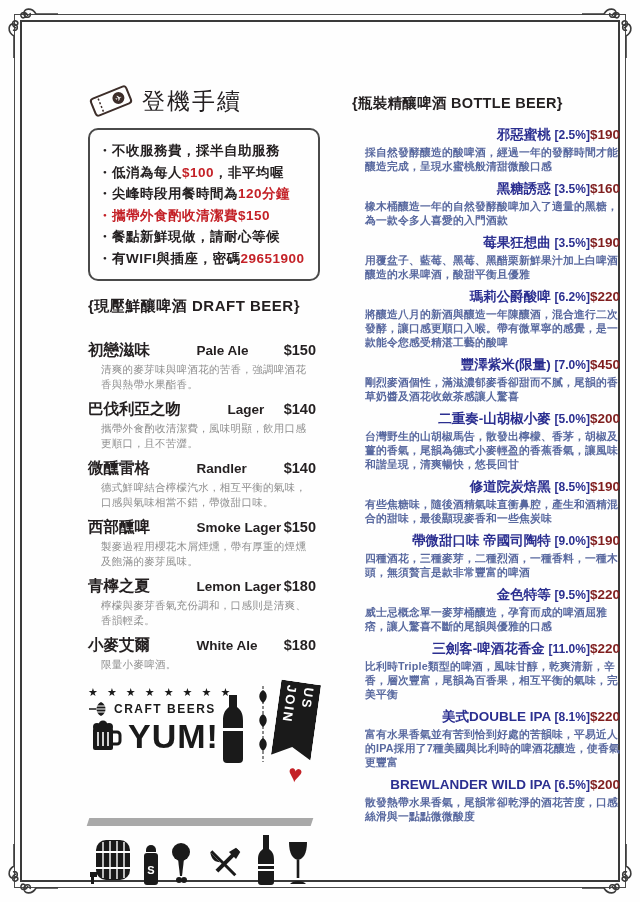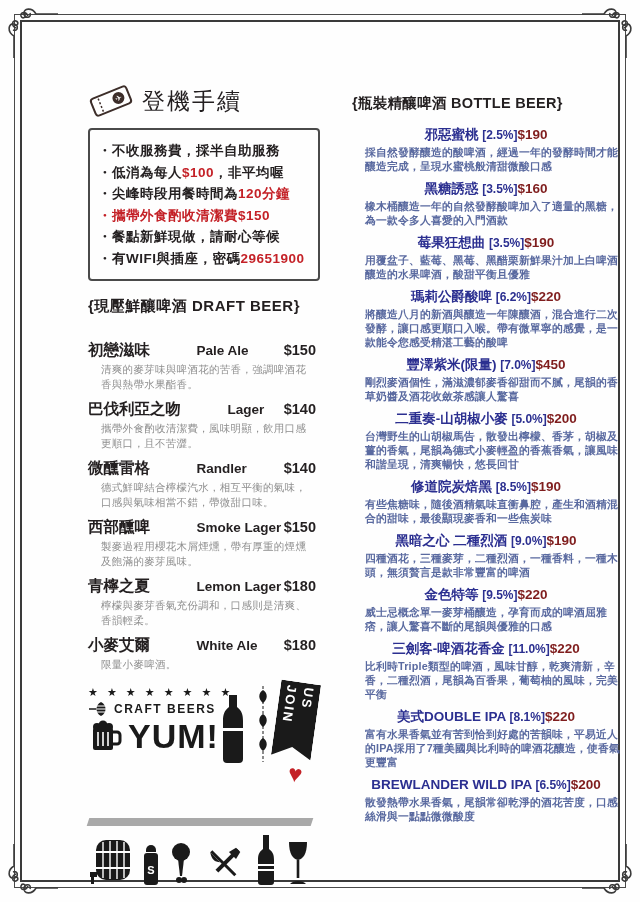--- a/index.html
+++ b/index.html
@@ -15,37 +15,37 @@
   .c-br{right:6px;bottom:6px;transform:rotate(180deg);}
   .c-bl{left:6px;bottom:6px;transform:rotate(270deg);}
 
   
   .col-left{position:absolute;left:88px;top:84px;width:228px;}
   .col-right{position:absolute;left:352px;top:94px;width:268px;}
 
   
   .boarding-title-row{display:flex;align-items:center;gap:8px;margin-bottom:10px;}
   .boarding-title{font-size:23px;font-weight:normal;color:#231f20;letter-spacing:2px;}
-  .rules-box{border:2px solid #4a4a4a;border-radius:4px;padding:10px 8px 10px 8px;width:212px;}
+  .rules-box{border:2px solid #4a4a4a;border-radius:10px;padding:10px 8px 10px 8px;width:212px;}
   .rule{font-size:13.5px;font-weight:bold;color:#231f20;line-height:21.5px;letter-spacing:0.5px;white-space:nowrap;}
   .red{color:#c42127;}
 
   
   .section-header{font-size:15px;font-weight:bold;color:#231f20;margin:16px 0 24px 0;letter-spacing:0.5px;}
   .d-item{margin-bottom:8px;}
   .d-head{display:flex;justify-content:space-between;align-items:baseline;line-height:20px;}
   .d-name{font-size:15.5px;font-weight:bold;color:#231f20;}
   .d-en{font-size:13.5px;font-weight:bold;color:#231f20;margin-left:42px;}
   .d-price{font-size:14.5px;font-weight:bold;color:#231f20;}
   .d-desc{font-size:10.5px;color:#8f8f8f;line-height:14.5px;padding-left:13px;margin-top:1px;letter-spacing:0.3px;}
 
   
   .b-header{font-size:14.5px;font-weight:bold;color:#231f20;margin-bottom:13px;letter-spacing:0.3px;}
   .b-item{margin-bottom:7px;}
-  .b-head{display:flex;justify-content:center;align-items:baseline;line-height:18px;}
+  .b-head{display:flex;justify-content:flex-end;align-items:baseline;line-height:18px;}
   .b-name{font-size:13.5px;font-weight:bold;color:#2b2f90;}
   .b-abv{font-size:12px;font-weight:bold;color:#2b2f90;}
   .b-price{font-size:13.5px;font-weight:bold;color:#7f1d1d;}
   .b-desc{font-size:10.8px;color:#5a6aa0;font-weight:bold;line-height:14px;padding-left:13px;margin-top:1px;letter-spacing:0.2px;}
 
   
   .logo-block{margin-top:14px;width:228px;position:relative;height:128px;}
   .logo-left{position:absolute;left:0;top:0;width:128px;}
   .stars{font-size:11px;color:#1a1a1a;letter-spacing:3px;white-space:nowrap;}
   .craft-row{display:flex;align-items:center;gap:4px;margin-top:2px;}
@@ -316,38 +316,38 @@
     </div>
     <div class="b-item">
       <div class="b-head">
           <span class="b-name"><span>修道院炭焙黑</span> <span class="b-abv">[8.5%]</span></span>
           <span class="b-price">$190</span>
         </div>
       <div class="b-desc">有些焦糖味，隨後酒精氣味直衝鼻腔，產生和酒精混合的甜味，最後顯現麥香和一些焦炭味</div>
     </div>
     <div class="b-item">
       <div class="b-head">
-          <span class="b-name"><span>黑暗之心 二種烈酒</span> <span class="b-abv">[9.0%]</span></span>
+          <span class="b-name"><span>帶微甜口味 帝國司陶特</span> <span class="b-abv">[9.0%]</span></span>
           <span class="b-price">$190</span>
         </div>
       <div class="b-desc">四種酒花，三種麥芽，二種烈酒，一種香料，一種木頭，無須贅言是款非常豐富的啤酒</div>
     </div>
     <div class="b-item">
       <div class="b-head">
           <span class="b-name"><span>金色特等</span> <span class="b-abv">[9.5%]</span></span>
           <span class="b-price">$220</span>
         </div>
       <div class="b-desc">威士忌概念單一麥芽桶釀造，孕育而成的啤酒屈雅痞，讓人驚喜不斷的尾韻與優雅的口感</div>
     </div>
     <div class="b-item">
       <div class="b-head">
           <span class="b-name"><span>三劍客-啤酒花香金</span> <span class="b-abv">[11.0%]</span></span>
           <span class="b-price">$220</span>
         </div>
-      <div class="b-desc">比利時Triple類型的啤酒，風味甘醇，乾爽清新，辛香，二種烈酒，尾韻為百香果，葡萄柚的風味，完美平衡</div>
+      <div class="b-desc">比利時Triple類型的啤酒，風味甘醇，乾爽清新，辛香，層次豐富，尾韻為百香果，相互平衡的氣味，完美平衡</div>
     </div>
     <div class="b-item">
       <div class="b-head">
           <span class="b-name"><span>美式DOUBLE IPA</span> <span class="b-abv">[8.1%]</span></span>
           <span class="b-price">$220</span>
         </div>
       <div class="b-desc">富有水果香氣並有苦到恰到好處的苦韻味，平易近人的IPA採用了7種美國與比利時的啤酒花釀造，使香氣更豐富</div>
     </div>
     <div class="b-item">
       <div class="b-head">

